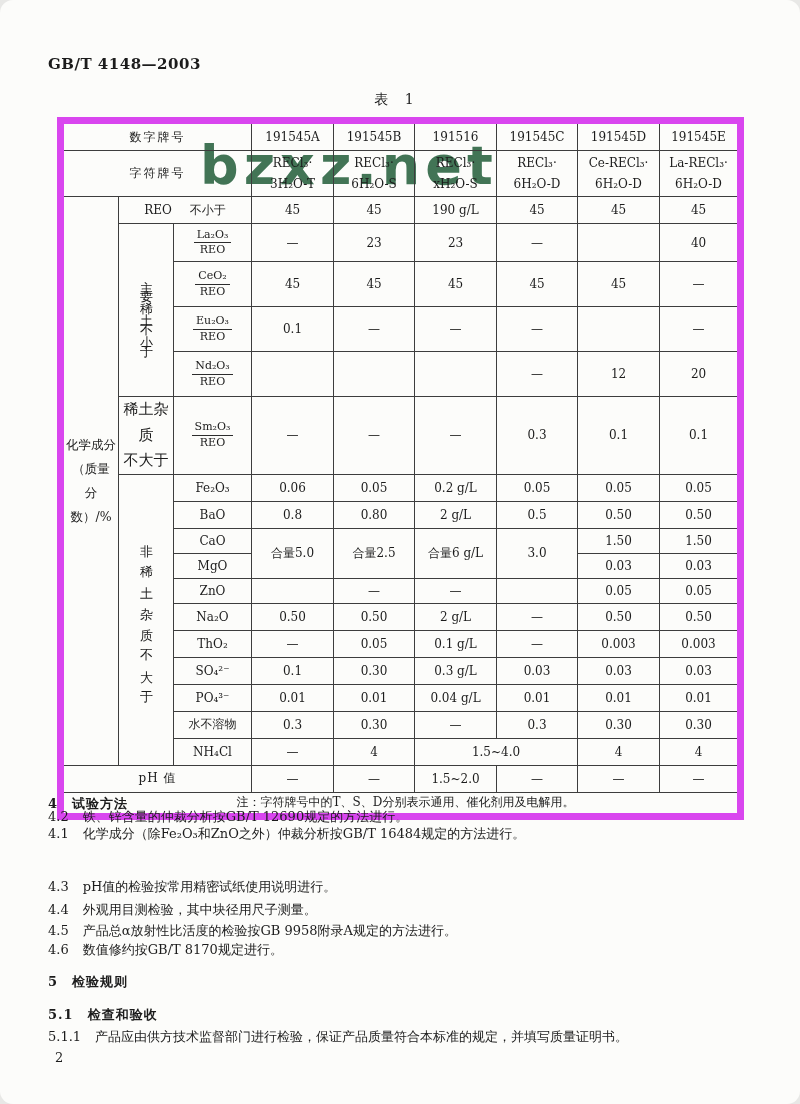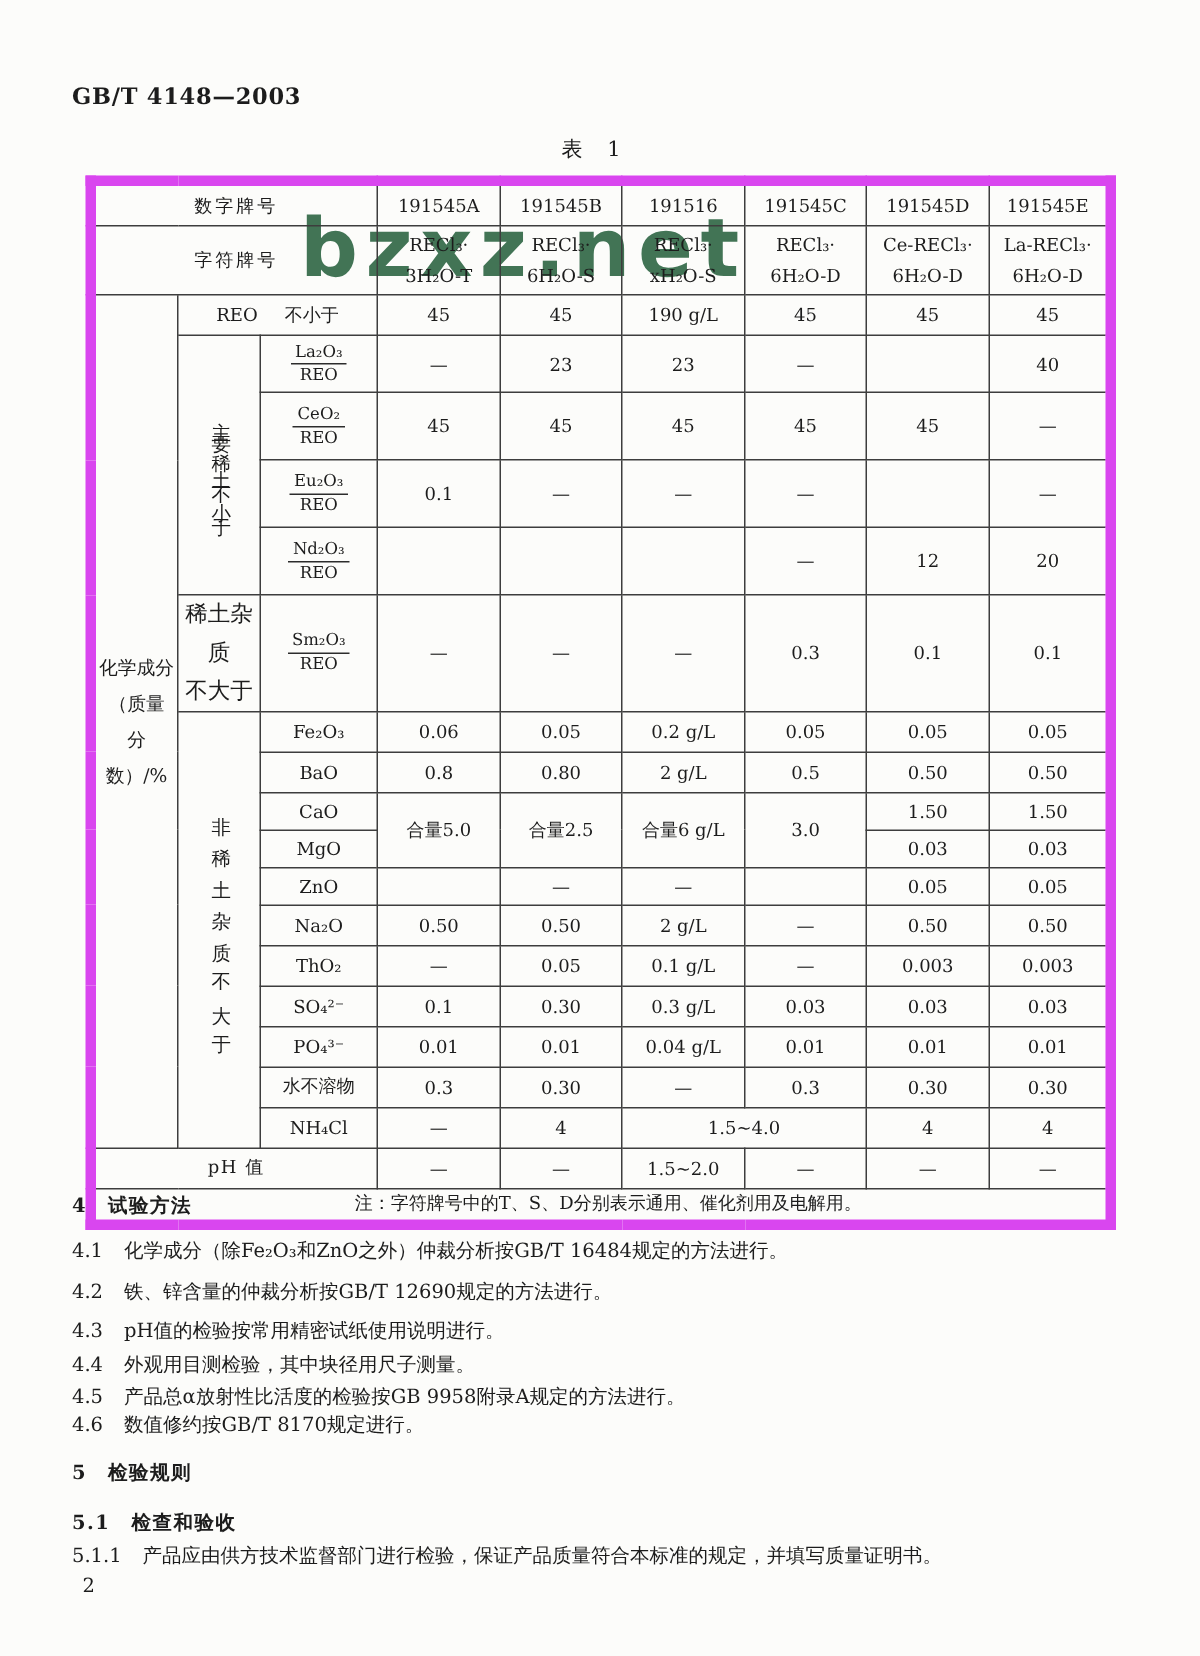--- a/index.html
+++ b/index.html
@@ -1,19 +1,19 @@
 <!DOCTYPE html>
 <html><head>
 <meta charset="utf-8">
 <style>
   html,body{margin:0;padding:0;background:#e8e8e6;}
   .page{
     position:relative;width:800px;height:1104px;margin:0 auto;
     background:#fcfcfa;overflow:hidden;
-    font-family:"DejaVu Serif","Liberation Serif",serif;color:#1c1c1c;
+    font-family:"DejaVu Serif","Liberation Serif",serif;color:#1c1c1c;border-radius:13px;
   }
   .doc-number{position:absolute;left:48px;top:55px;font-size:15px;font-weight:bold;letter-spacing:.5px;}
   .caption{position:absolute;left:57px;top:91px;width:680px;text-align:center;font-size:14px;font-weight:normal;letter-spacing:6px;}
   .watermark{
     position:absolute;left:200px;top:134px;z-index:0;
     font-family:"DejaVu Sans","Liberation Sans",sans-serif;
     font-weight:bold;font-size:54px;letter-spacing:5px;color:#14532d;opacity:.8;
   }
   .tablewrap{position:absolute;left:57px;top:117px;z-index:1;}
   table.spec{border-collapse:collapse;table-layout:fixed;width:680px;border:7px solid #d946ef;}
@@ -312,21 +312,21 @@
   </tbody>
       </table>
   </div>
 
   <div class="bodyline bold" style="top:795px">
     <span class="no">4</span><span>试验方法</span>
   </div>
   <div class="bodyline" style="top:825px">
     <span class="no">4.1</span><span>化学成分（除Fe₂O₃和ZnO之外）仲裁分析按GB/T 16484规定的方法进行。</span>
   </div>
-  <div class="bodyline" style="top:852px">
+  <div class="bodyline" style="top:808px">
     <span class="no">4.2</span><span>铁、锌含量的仲裁分析按GB/T 12690规定的方法进行。</span>
   </div>
   <div class="bodyline" style="top:878px">
     <span class="no">4.3</span><span>pH值的检验按常用精密试纸使用说明进行。</span>
   </div>
   <div class="bodyline" style="top:901px">
     <span class="no">4.4</span><span>外观用目测检验，其中块径用尺子测量。</span>
   </div>
   <div class="bodyline" style="top:922px">
     <span class="no">4.5</span><span>产品总α放射性比活度的检验按GB 9958附录A规定的方法进行。</span>

